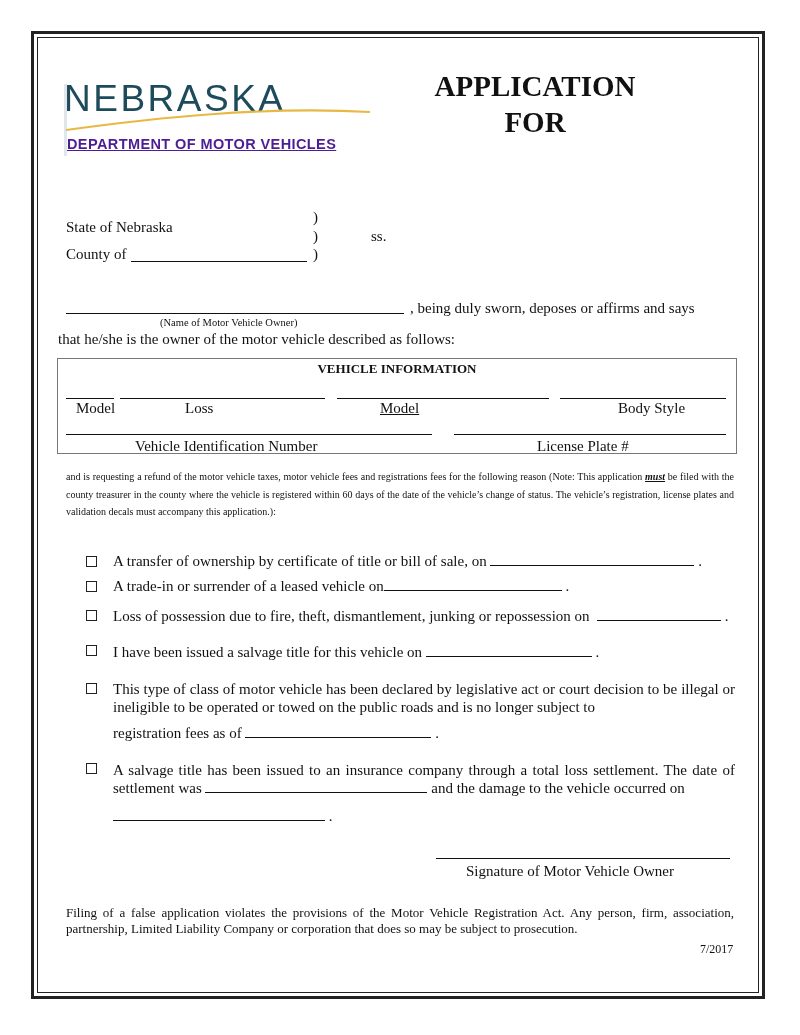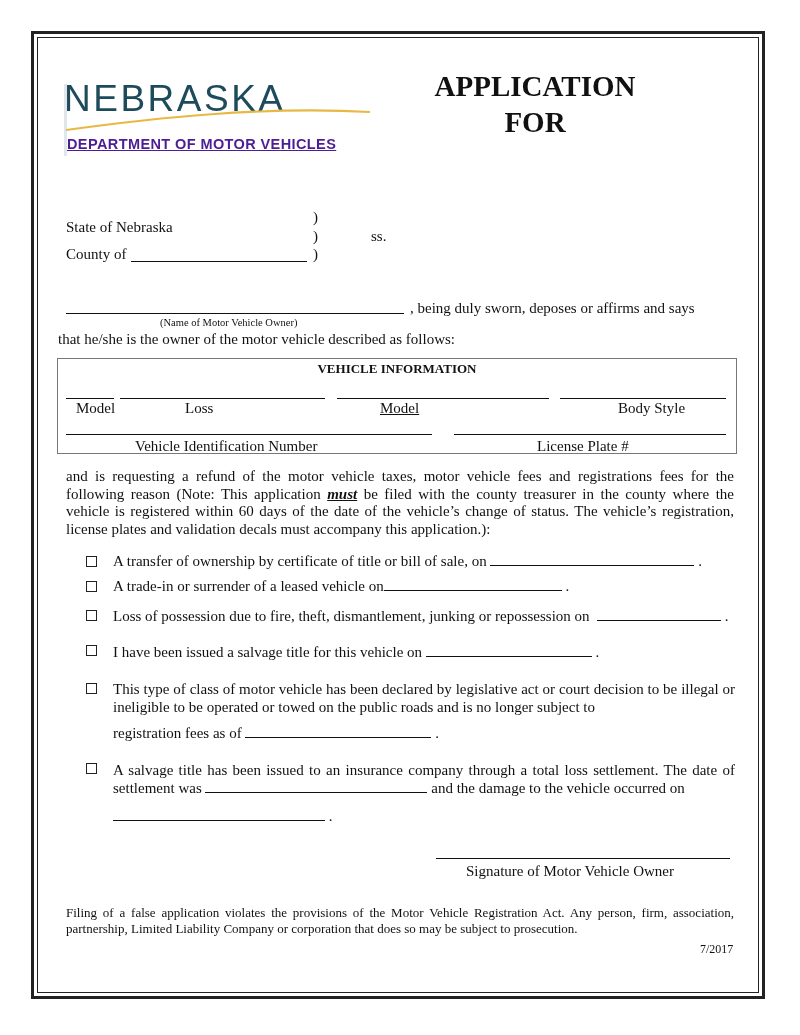--- a/index.html
+++ b/index.html
@@ -22,21 +22,21 @@
 
   
   .title { left:410px; top:68px; width:250px; text-align:center; font-weight:700;
            font-size:29px; line-height:36px; }
   .hline { position:absolute; border-top:1.5px solid #111; height:0; }
 
   .vehicle-box { left:57px; top:358px; width:680px; height:96px; border:1px solid #777; box-sizing:border-box; }
   .vi-head { left:57px; top:361px; width:680px; text-align:center; font-weight:700; font-size:13px; }
   .label { font-size:15px; line-height:18px; white-space:nowrap; }
 
-  .para { left:66px; top:468px; width:668px; font-size:15px; line-height:17.5px; text-align:justify; }
+  .para { left:66px; top:468px; width:668px; font-size:10px; line-height:17.5px; text-align:justify; }
   .para em { font-weight:700; text-decoration:underline; }
 
   .cb { position:absolute; width:11px; height:11px; border:1.3px solid #222; box-sizing:border-box; background:#fff; cursor:pointer; }
   .opt { position:absolute; left:113px; font-size:15px; line-height:18px; }
   .opt-wrap { position:absolute; left:113px; width:622px; font-size:15px; line-height:18px; text-align:justify; }
 
   .footer { left:66px; top:905px; width:668px; font-size:13px; line-height:16px; text-align:justify; }
   .date { left:700px; top:942px; font-size:12px; }
   .fill { display:inline-block; border-bottom:1.5px solid #111; }
 </style>

